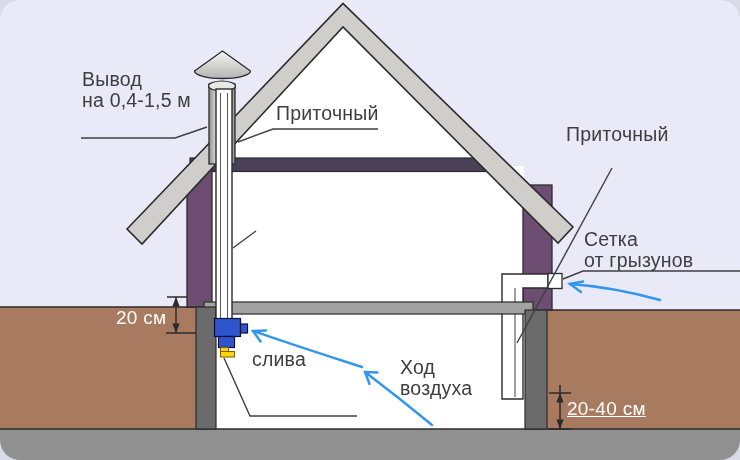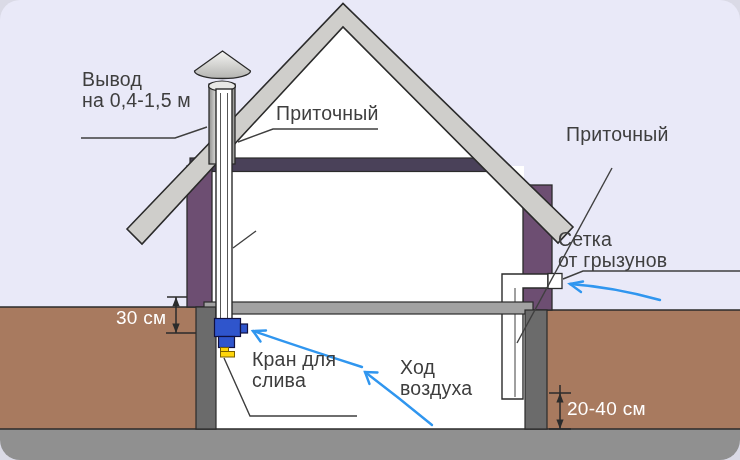--- a/index.html
+++ b/index.html
@@ -137,32 +137,31 @@
     <div>на 0,4-1,5 м</div>
   </div>
 
   <div class="lbl" style="left:276px;top:103px;">Приточный</div>
 
 
   <div class="lbl" style="left:566px;top:124px;">
     <div>Приточный</div>
   </div>
 
-  <div class="lbl" style="left:558px;top:229px;">
+  <div class="lbl" style="left:584px;top:229px;">
     <div>Сетка</div>
     <div>от грызунов</div>
   </div>
 
   <div class="lbl" style="left:252px;top:349px;">
-    <div>Кран для</div>
     <div>слива</div>
   </div>
 
   <div class="lbl" style="left:400px;top:357px;">
     <div>Ход</div>
     <div>воздуха</div>
   </div>
 
-  <div class="dim" style="left:116px;top:308px;">30 см</div>
+  <div class="dim" style="left:116px;top:308px;">20 см</div>
 
-  <div class="dim" style="left:567px;top:399px;">20-40 см</div>
+  <div class="dim" style="left:567px;top:399px;text-decoration:underline;">20-40 см</div>
 
 </div>
 
 </body></html>

